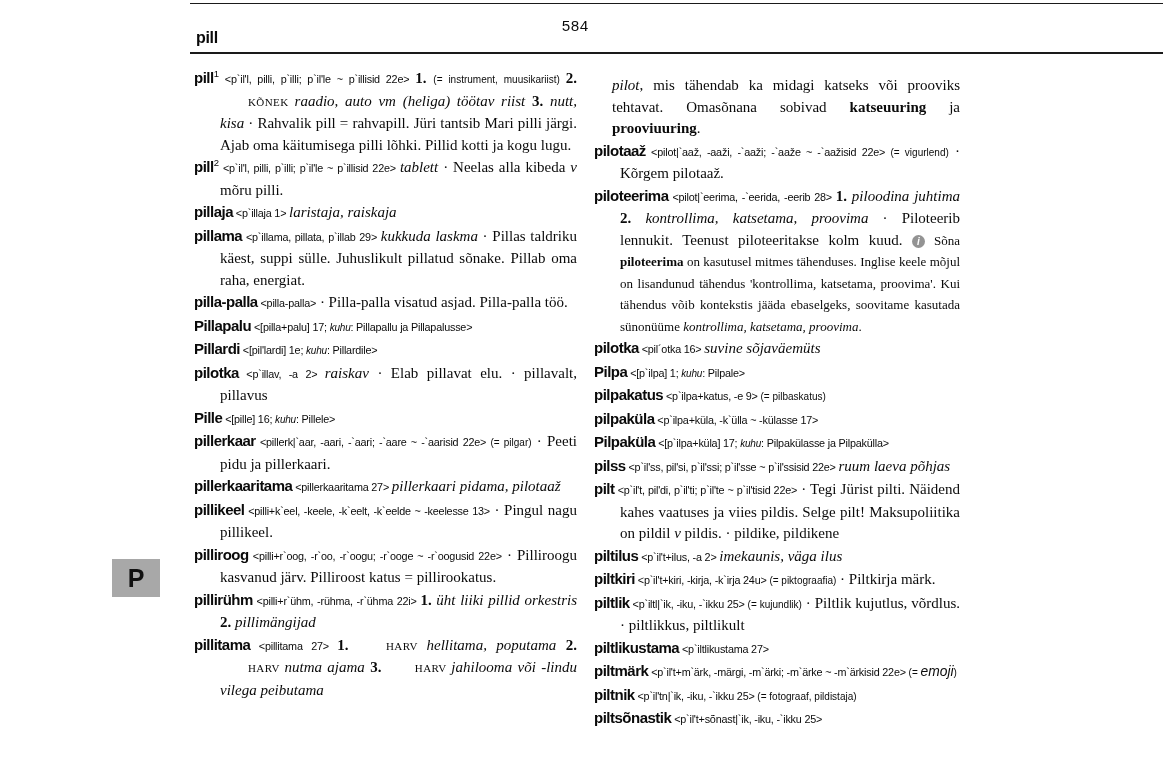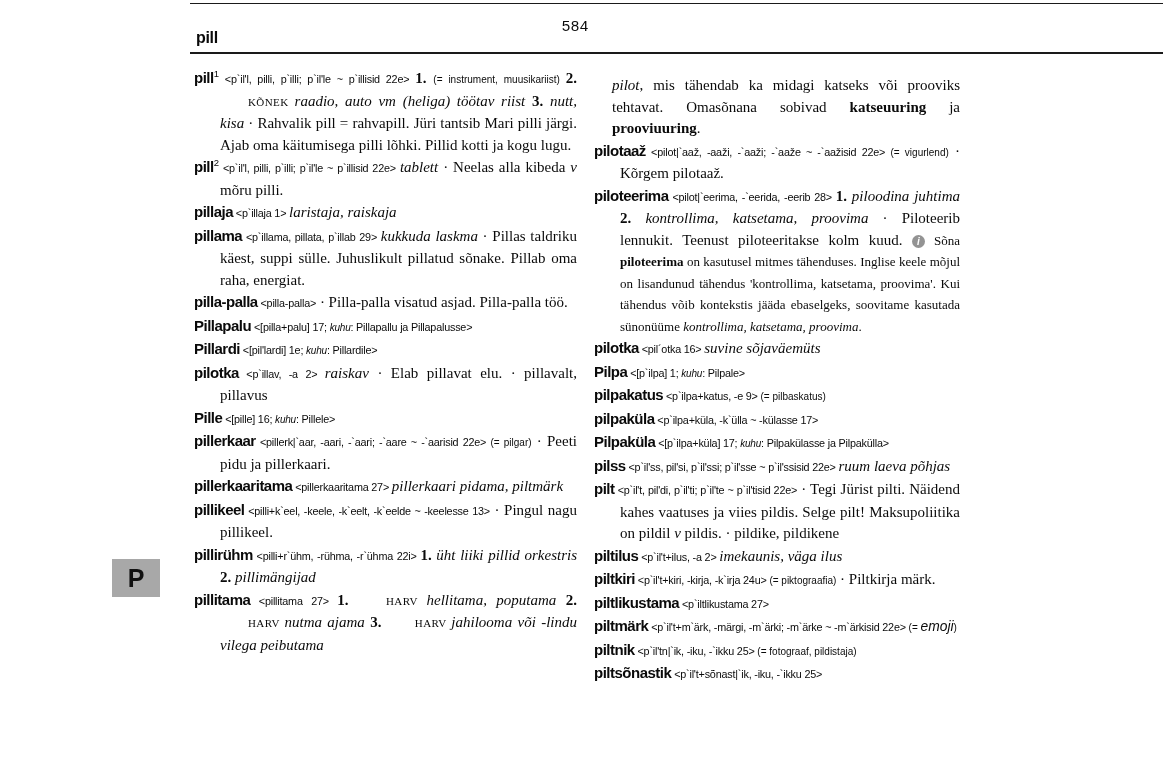--- a/index.html
+++ b/index.html
@@ -72,37 +72,39 @@
         <p class="entry"><span class="seg-hw">pill</span><span class="seg-sup">1</span><span class="seg-gram"> &lt;p`il'l, pilli, p`illi; p`il'le ~ p`illisid 22e&gt; </span><span class="seg-num">1. </span><span class="seg-sans">(= instrument, muusikariist) </span><span class="seg-num">2. </span><span class="seg-sc">KÕNEK </span><span class="seg-it">raadio, auto vm (heliga) töötav riist </span><span class="seg-num">3. </span><span class="seg-it">nutt, kisa</span><span class="seg-ro"> · Rahvalik pill = rahvapill. Jüri tantsib Mari pilli järgi. Ajab oma käitumisega pilli lõhki. Pillid kotti ja kogu lugu.</span></p>
         <p class="entry"><span class="seg-hw">pill</span><span class="seg-sup">2</span><span class="seg-gram"> &lt;p`il'l, pilli, p`illi; p`il'le ~ p`illisid 22e&gt; </span><span class="seg-it">tablett</span><span class="seg-ro"> · Neelas alla kibeda </span><span class="seg-it">v</span><span class="seg-ro"> mõru pilli.</span></p>
         <p class="entry"><span class="seg-hw">pillaja</span><span class="seg-gram"> &lt;p`illaja 1&gt; </span><span class="seg-it">laristaja, raiskaja</span></p>
         <p class="entry"><span class="seg-hw">pillama</span><span class="seg-gram"> &lt;p`illama, pillata, p`illab 29&gt; </span><span class="seg-it">kukkuda laskma</span><span class="seg-ro"> · Pillas taldriku käest, suppi sülle. Juhuslikult pillatud sõnake. Pillab oma raha, energiat.</span></p>
         <p class="entry"><span class="seg-hw">pilla-palla</span><span class="seg-gram"> &lt;pilla-palla&gt;</span><span class="seg-ro"> · Pilla-palla visatud asjad. Pilla-palla töö.</span></p>
         <p class="entry"><span class="seg-hw">Pillapalu</span><span class="seg-gram"> &lt;[pilla+palu] 17; </span><span class="seg-grami">kuhu</span><span class="seg-gram">: Pillapallu ja Pillapalusse&gt;</span></p>
         <p class="entry"><span class="seg-hw">Pillardi</span><span class="seg-gram"> &lt;[pil'lardi] 1e; </span><span class="seg-grami">kuhu</span><span class="seg-gram">: Pillardile&gt;</span></p>
         <p class="entry"><span class="seg-hw">pilotka</span><span class="seg-gram"> &lt;p`illav, -a 2&gt; </span><span class="seg-it">raiskav</span><span class="seg-ro"> · Elab pillavat elu.  · pillavalt, pillavus</span></p>
         <p class="entry"><span class="seg-hw">Pille</span><span class="seg-gram"> &lt;[pille] 16; </span><span class="seg-grami">kuhu</span><span class="seg-gram">: Pillele&gt;</span></p>
         <p class="entry"><span class="seg-hw">pillerkaar</span><span class="seg-gram"> &lt;pillerk|`aar, -aari, -`aari; -`aare ~ -`aarisid 22e&gt; </span><span class="seg-sans">(= pilgar)</span><span class="seg-ro"> · Peeti pidu ja pillerkaari.</span></p>
-        <p class="entry"><span class="seg-hw">pillerkaaritama</span><span class="seg-gram"> &lt;pillerkaaritama 27&gt; </span><span class="seg-it">pillerkaari pidama, piltmärk</span></p>
+        <p class="entry"><span class="seg-hw">pillerkaaritama</span><span class="seg-gram"> &lt;pillerkaaritama 27&gt; </span><span class="seg-it">pillerkaari pidama, pilotaaž</span></p>
         <p class="entry"><span class="seg-hw">pillikeel</span><span class="seg-gram"> &lt;pilli+k`eel, -keele, -k`eelt, -k`eelde ~ -keelesse 13&gt;</span><span class="seg-ro"> · Pingul nagu pillikeel.</span></p>
+        <p class="entry"><span class="seg-hw">pilliroog</span><span class="seg-gram"> &lt;pilli+r`oog, -r`oo, -r`oogu; -r`ooge ~ -r`oogusid 22e&gt;</span><span class="seg-ro"> · Pilliroogu kasvanud järv. Pilliroost katus = pillirookatus.</span></p>
         <p class="entry"><span class="seg-hw">pillirühm</span><span class="seg-gram"> &lt;pilli+r`ühm, -rühma, -r`ühma 22i&gt; </span><span class="seg-num">1. </span><span class="seg-it">üht liiki pillid orkestris </span><span class="seg-num">2. </span><span class="seg-it">pillimängijad</span></p>
         <p class="entry"><span class="seg-hw">pillitama</span><span class="seg-gram"> &lt;pillitama 27&gt; </span><span class="seg-num">1. </span><span class="seg-sc">HARV </span><span class="seg-it">hellitama, poputama </span><span class="seg-num">2. </span><span class="seg-sc">HARV </span><span class="seg-it">nutma ajama </span><span class="seg-num">3. </span><span class="seg-sc">HARV </span><span class="seg-it">jahilooma või -lindu vilega peibutama</span></p>
       </div>
     <div id="col-right" class="col">
         <p class="entry cont"><span class="seg-it">pilot</span><span class="seg-ro">, mis tähendab ka midagi katseks või prooviks tehtavat. Omasõnana sobivad </span><span class="seg-b">katseuuring</span><span class="seg-ro"> ja </span><span class="seg-b">prooviuuring</span><span class="seg-ro">.</span></p>
         <p class="entry"><span class="seg-hw">pilotaaž</span><span class="seg-gram"> &lt;pilot|`aaž, -aaži, -`aaži; -`aaže ~ -`aažisid 22e&gt; </span><span class="seg-sans">(= vigurlend)</span><span class="seg-ro"> · Kõrgem pilotaaž.</span></p>
         <p class="entry"><span class="seg-hw">piloteerima</span><span class="seg-gram"> &lt;pilot|`eerima, -`eerida, -eerib 28&gt; </span><span class="seg-num">1. </span><span class="seg-it">piloodina juhtima </span><span class="seg-num">2. </span><span class="seg-it">kontrollima, katsetama, proovima</span><span class="seg-ro"> · Piloteerib lennukit. Teenust piloteeritakse kolm kuud.  </span><span class="seg-info">i</span><span class="seg-note"> Sõna </span><span class="seg-noteb">piloteerima</span><span class="seg-note"> on kasutusel mitmes tähenduses. Inglise keele mõjul on lisandunud tähendus 'kontrollima, katsetama, proovima'. Kui tähendus võib kontekstis jääda ebaselgeks, soovitame kasutada sünonüüme </span><span class="seg-notei">kontrollima, katsetama, proovima</span><span class="seg-note">.</span></p>
         <p class="entry"><span class="seg-hw">pilotka</span><span class="seg-gram"> &lt;pil´otka 16&gt; </span><span class="seg-it">suvine sõjaväemüts</span></p>
         <p class="entry"><span class="seg-hw">Pilpa</span><span class="seg-gram"> &lt;[p`ilpa] 1; </span><span class="seg-grami">kuhu</span><span class="seg-gram">: Pilpale&gt;</span></p>
         <p class="entry"><span class="seg-hw">pilpakatus</span><span class="seg-gram"> &lt;p`ilpa+katus, -e 9&gt; </span><span class="seg-sans">(= pilbaskatus)</span></p>
         <p class="entry"><span class="seg-hw">pilpaküla</span><span class="seg-gram"> &lt;p`ilpa+küla, -k`ülla ~ -külasse 17&gt;</span></p>
         <p class="entry"><span class="seg-hw">Pilpaküla</span><span class="seg-gram"> &lt;[p`ilpa+küla] 17; </span><span class="seg-grami">kuhu</span><span class="seg-gram">: Pilpakülasse ja Pilpakülla&gt;</span></p>
         <p class="entry"><span class="seg-hw">pilss</span><span class="seg-gram"> &lt;p`il'ss, pil'si, p`il'ssi; p`il'sse ~ p`il'ssisid 22e&gt; </span><span class="seg-it">ruum laeva põhjas</span></p>
         <p class="entry"><span class="seg-hw">pilt</span><span class="seg-gram"> &lt;p`il't, pil'di, p`il'ti; p`il'te ~ p`il'tisid 22e&gt;</span><span class="seg-ro"> · Tegi Jürist pilti. Näidend kahes vaatuses ja viies pildis. Selge pilt! Maksupoliitika on pildil </span><span class="seg-it">v</span><span class="seg-ro"> pildis.  · pildike, pildikene</span></p>
         <p class="entry"><span class="seg-hw">piltilus</span><span class="seg-gram"> &lt;p`il't+ilus, -a 2&gt; </span><span class="seg-it">imekaunis, väga ilus</span></p>
         <p class="entry"><span class="seg-hw">piltkiri</span><span class="seg-gram"> &lt;p`il't+kiri, -kirja, -k`irja 24u&gt; </span><span class="seg-sans">(= piktograafia)</span><span class="seg-ro"> · Piltkirja märk.</span></p>
+        <p class="entry"><span class="seg-hw">piltlik</span><span class="seg-gram"> &lt;p`iltl|`ik, -iku, -`ikku 25&gt; </span><span class="seg-sans">(= kujundlik)</span><span class="seg-ro"> · Piltlik kujutlus, võrdlus.  · piltlikkus, piltlikult</span></p>
         <p class="entry"><span class="seg-hw">piltlikustama</span><span class="seg-gram"> &lt;p`iltlikustama 27&gt;</span></p>
         <p class="entry"><span class="seg-hw">piltmärk</span><span class="seg-gram"> &lt;p`il't+m`ärk, -märgi, -m`ärki; -m`ärke ~ -m`ärkisid 22e&gt; </span><span class="seg-sans">(= </span><span class="seg-sansit">emoji</span><span class="seg-sans">)</span></p>
         <p class="entry"><span class="seg-hw">piltnik</span><span class="seg-gram"> &lt;p`il'tn|`ik, -iku, -`ikku 25&gt; </span><span class="seg-sans">(= fotograaf, pildistaja)</span></p>
         <p class="entry"><span class="seg-hw">piltsõnastik</span><span class="seg-gram"> &lt;p`il't+sõnast|`ik, -iku, -`ikku 25&gt;</span></p>
       </div>
   </div>
 </div>
 
 </body></html>

